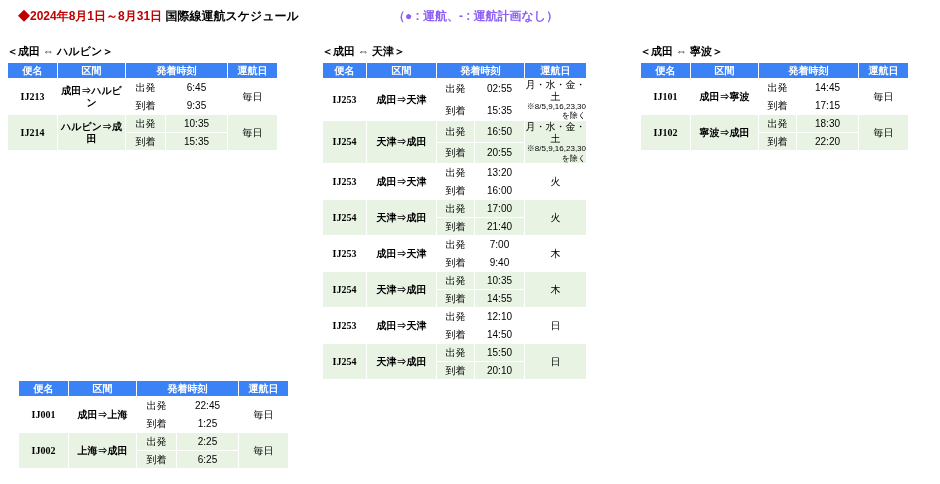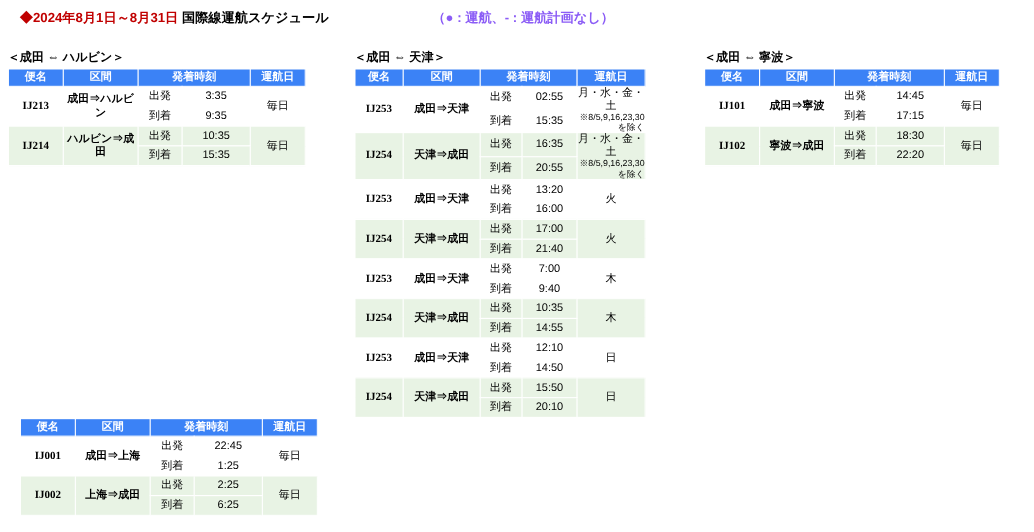--- a/index.html
+++ b/index.html
@@ -144,21 +144,21 @@
             <th colspan="1">区間</th>
             <th colspan="2">発着時刻</th>
             <th colspan="1">運航日</th>
           </tr>
         </thead>
         <tbody>
           <tr class="row-h">
             <td class="flt cell-white" rowspan="2">IJ213</td>
             <td class="route cell-white" rowspan="2">成田⇒ハルビン</td>
             <td class="leg cell-white">出発</td>
-            <td class="time cell-white">3:35</td>
+            <td class="time cell-white">6:45</td>
             <td class="days cell-white" rowspan="2">毎日</td>
           </tr>
           <tr class="row-h">
             <td class="leg cell-white">到着</td>
             <td class="time cell-white">9:35</td>
           </tr>
           <tr class="row-h">
             <td class="flt cell-light" rowspan="2">IJ214</td>
             <td class="route cell-light" rowspan="2">ハルビン⇒成田</td>
             <td class="leg cell-light">出発</td>
@@ -200,21 +200,21 @@
             <td class="days cell-white" rowspan="2">月・水・金・土<span class="sub">※8/5,9,16,23,30を除く</span></td>
           </tr>
           <tr class="row-h">
             <td class="leg cell-white">到着</td>
             <td class="time cell-white">15:35</td>
           </tr>
           <tr class="row-h">
             <td class="flt cell-light" rowspan="2">IJ254</td>
             <td class="route cell-light" rowspan="2">天津⇒成田</td>
             <td class="leg cell-light">出発</td>
-            <td class="time cell-light">16:35</td>
+            <td class="time cell-light">16:50</td>
             <td class="days cell-light" rowspan="2">月・水・金・土<span class="sub">※8/5,9,16,23,30を除く</span></td>
           </tr>
           <tr class="row-h">
             <td class="leg cell-light">到着</td>
             <td class="time cell-light">20:55</td>
           </tr>
           <tr class="row-h">
             <td class="flt cell-white" rowspan="2">IJ253</td>
             <td class="route cell-white" rowspan="2">成田⇒天津</td>
             <td class="leg cell-white">出発</td>

